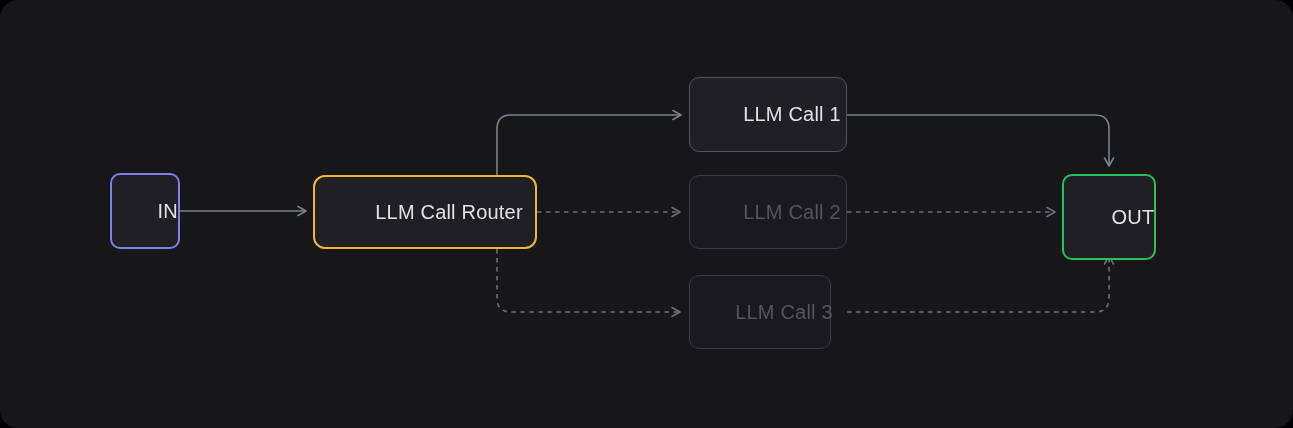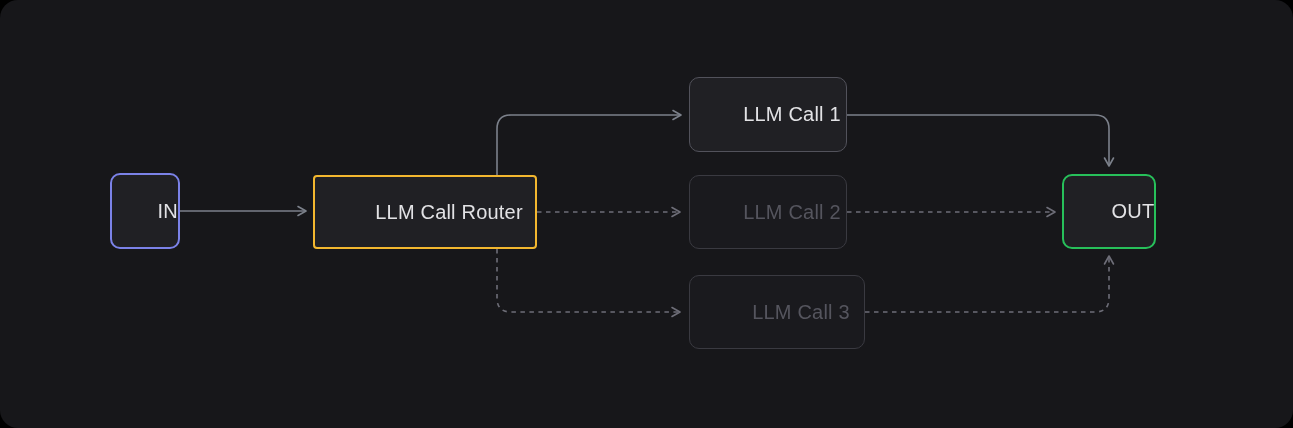--- a/index.html
+++ b/index.html
@@ -54,40 +54,40 @@
     padding-left: 48px;
   }
   .node-in {
     left: 110px; top: 173px; width: 70px; height: 76px;
     border: 2px solid var(--in-border);
     justify-content: flex-end;
   }
   .node-router {
     left: 313px; top: 175px; width: 224px; height: 74px;
     border: 2px solid var(--router-border);
-    border-radius: 4px;
+    border-radius: 12px;
   }
   .node-call1 {
     left: 689px; top: 77px; width: 158px; height: 75px;
     border: 1.5px solid var(--call-active-border);
   }
   .node-call2 {
     left: 689px; top: 175px; width: 158px; height: 74px;
     border: 1.5px solid var(--call-inactive-border);
     background: var(--node-dim-bg);
     color: var(--text-inactive);
   }
   .node-call3 {
-    left: 689px; top: 275px; width: 176px; height: 74px;
+    left: 689px; top: 275px; width: 142px; height: 74px;
     border: 1.5px solid var(--call-inactive-border);
     background: var(--node-dim-bg);
     color: var(--text-inactive);
   }
   .node-out {
-    left: 1062px; top: 174px; width: 94px; height: 75px;
+    left: 1062px; top: 174px; width: 94px; height: 86px;
     border: 2px solid var(--out-border);
   }
 </style>
 </head>
 <body>
 
 <div class="canvas">
 
   <svg class="edges" viewBox="0 0 1293 428" xmlns="http://www.w3.org/2000/svg">
     <defs>

